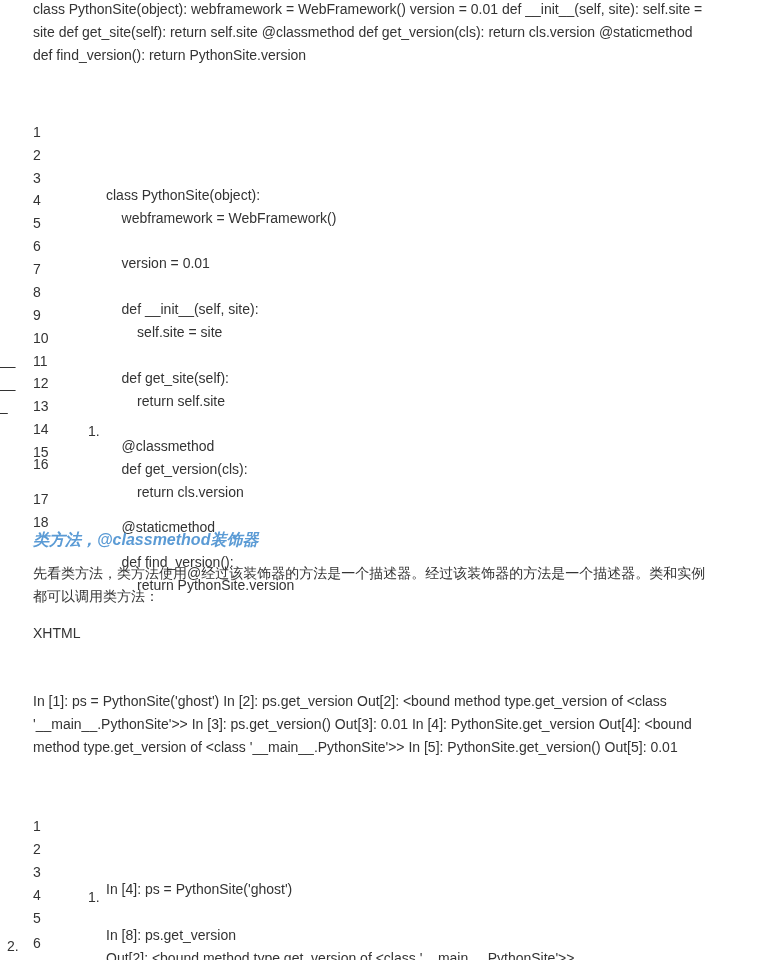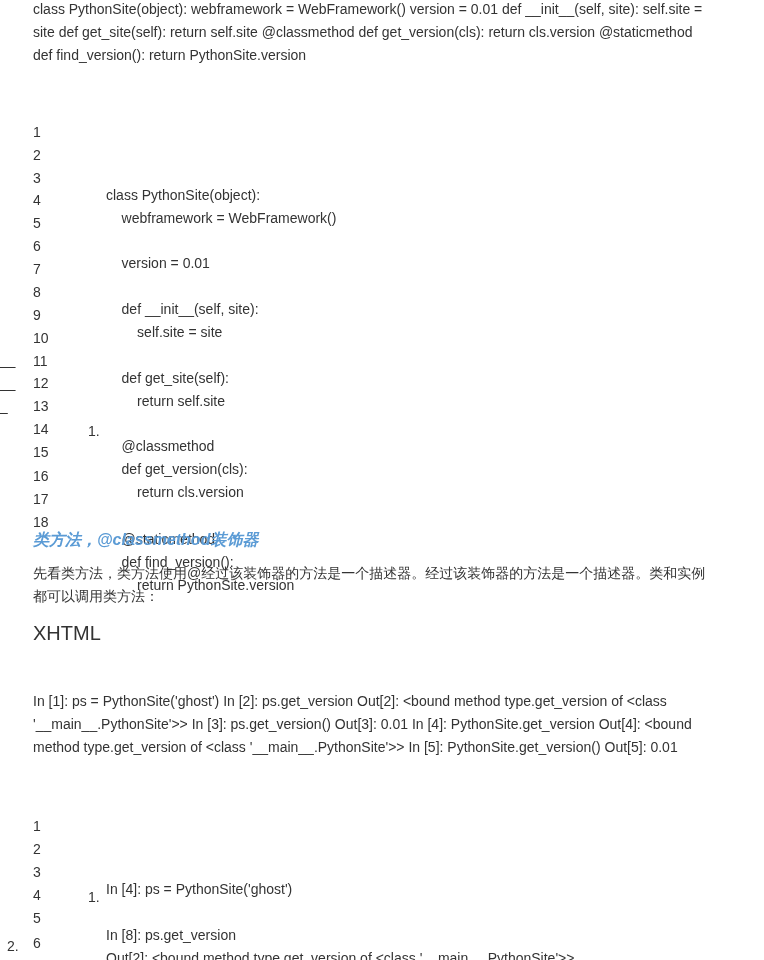--- a/index.html
+++ b/index.html
@@ -70,21 +70,21 @@
       font-style: italic;
       color: #5b9bd5;
       line-height: 24px;
       margin: 0;
       font-weight: bold;
     }
     .label-xhtml {
       position: absolute;
       left: 33px;
       top: 622px;
-      font-size: 20px;
+      font-size: 14px;
       line-height: 23px;
       color: #333333;
     }
   </style>
 </head>
 <body>
 
 <p class="para" style="top:-2px;">class PythonSite(object): webframework = WebFramework() version = 0.01 def __init__(self, site): self.site = site def get_site(self): return self.site @classmethod def get_version(cls): return cls.version @staticmethod def find_version(): return PythonSite.version</p>
 
 <div class="code-block">
@@ -142,21 +142,21 @@
   </div>
   <div class="code-line" style="top:395px;">
     <span class="ln">14</span>
     <span class="code">        return cls.version</span>
   </div>
   <div class="code-line" style="top:418px;">
     <span class="ln">15</span>
     <span class="ol-marker" style="top:2px;">1.</span>
     <span class="code"></span>
   </div>
-  <div class="code-line" style="top:442px;">
+  <div class="code-line" style="top:430px;">
     <span class="ln">16</span>
     <span class="code">    @staticmethod</span>
   </div>
   <div class="code-line" style="top:465px;">
     <span class="ln">17</span>
     <span class="code">    def find_version():</span>
   </div>
   <div class="code-line" style="top:488px;">
     <span class="ln">18</span>
     <span class="code">        return PythonSite.version</span>

